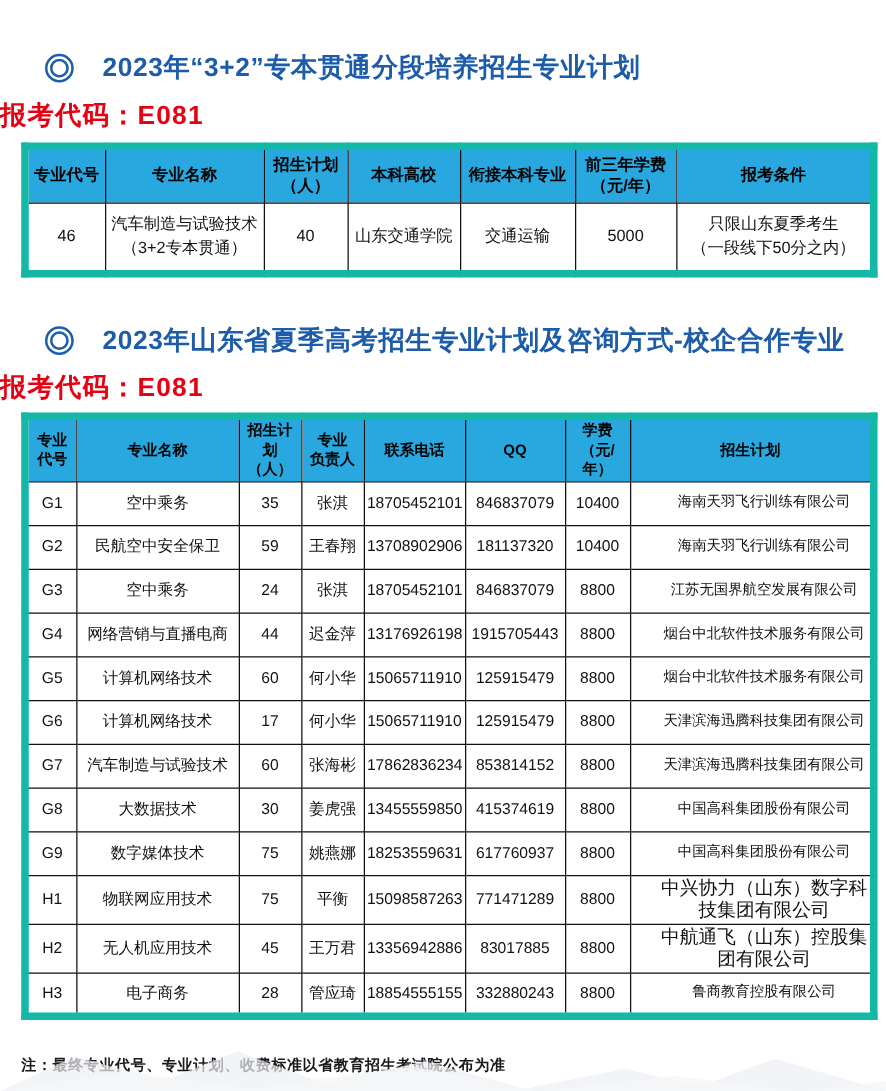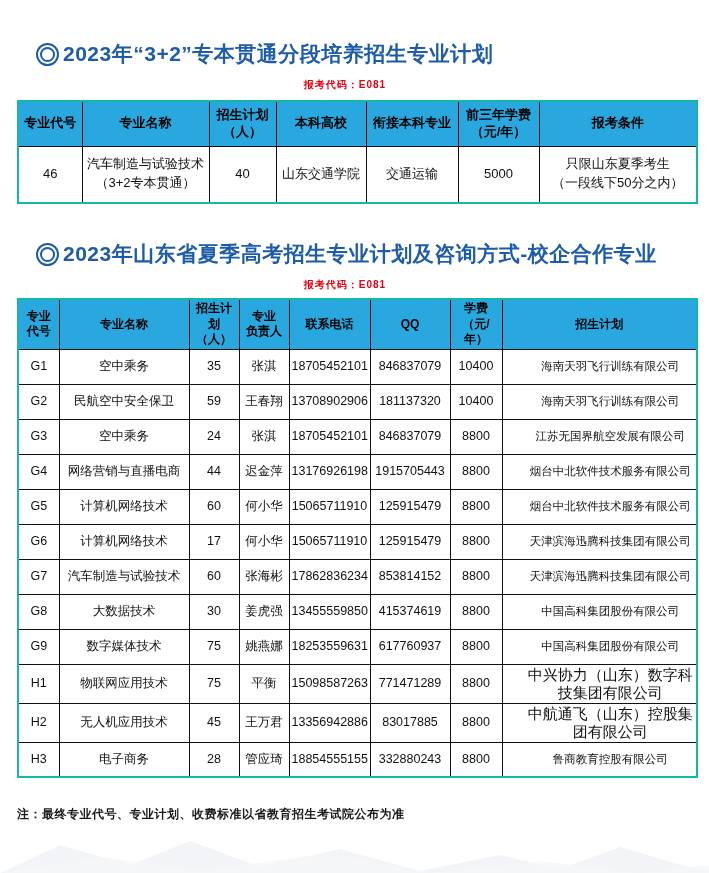--- a/index.html
+++ b/index.html
@@ -6,44 +6,44 @@
   html,body { background:#ffffff; }
   .page {
     position:relative;
     width:709px; height:873px;
     background:#ffffff;
     font-family:"Liberation Sans","DejaVu Sans",sans-serif;
     color:#111;
     overflow:hidden;
   }
   .section-head {
-    display:flex; align-items:center; gap:4px;
+    display:flex; align-items:center; gap:23px;
     padding-left:36px; padding-right:14px;
   }
   .sec1 .section-head { padding-top:40px; }
   .sec2 .section-head { padding-top:36px;align-items:center; }
   .ring-icon {
     width:23px; height:23px; border:2px solid #1d5ca9; border-radius:50%;
     display:flex; align-items:center; justify-content:center; flex:0 0 auto;
   }
   .ring-icon::after {
     content:""; width:11px; height:11px; border:2px solid #1d5ca9; border-radius:50%;
   }
   .sec-title {
     font-size:21px; font-weight:bold; color:#1d5ca9; letter-spacing:0.5px;
     white-space:nowrap;
   }
   .code-line {
-    text-align:center; padding-right:19px; margin-top:10px;
-    font-size:10px; font-weight:bold; color:#e60012; letter-spacing:1px;
+    text-align:left; padding-right:19px; margin-top:10px;
+    font-size:21px; font-weight:bold; color:#e60012; letter-spacing:1px;
   }
   table {
     border-collapse:collapse; table-layout:fixed;
     margin:8px auto 0 17px;
-    border:2px solid #14b8a6;
+    border:6px solid #14b8a6;
   }
   th, td {
     border:1.5px solid #111;
     text-align:center; vertical-align:middle;
     white-space:pre-line; overflow:hidden;
     padding:1px 2px;
   }
   th { background:#29a7df; color:#000; font-weight:bold; }
 
   

